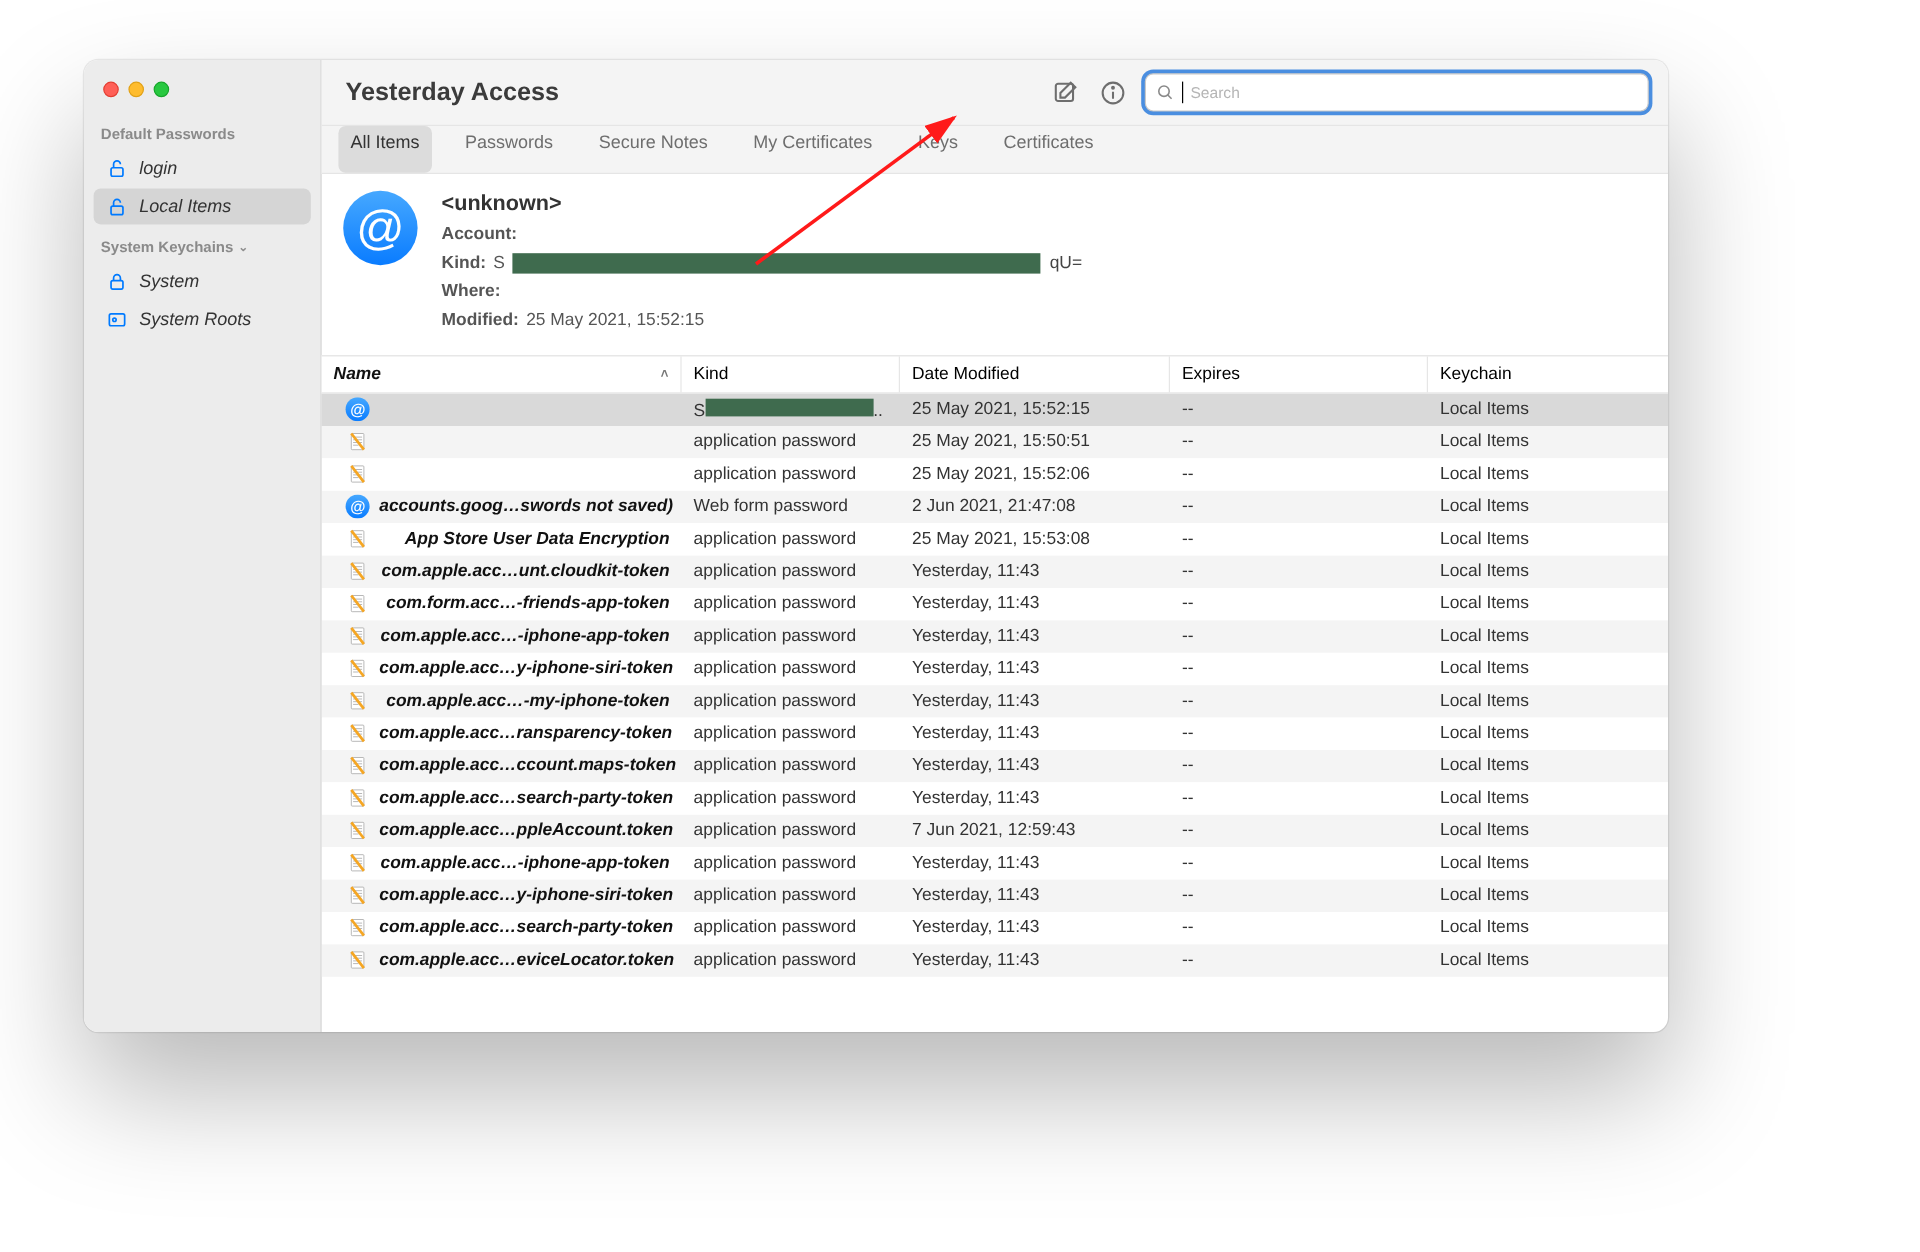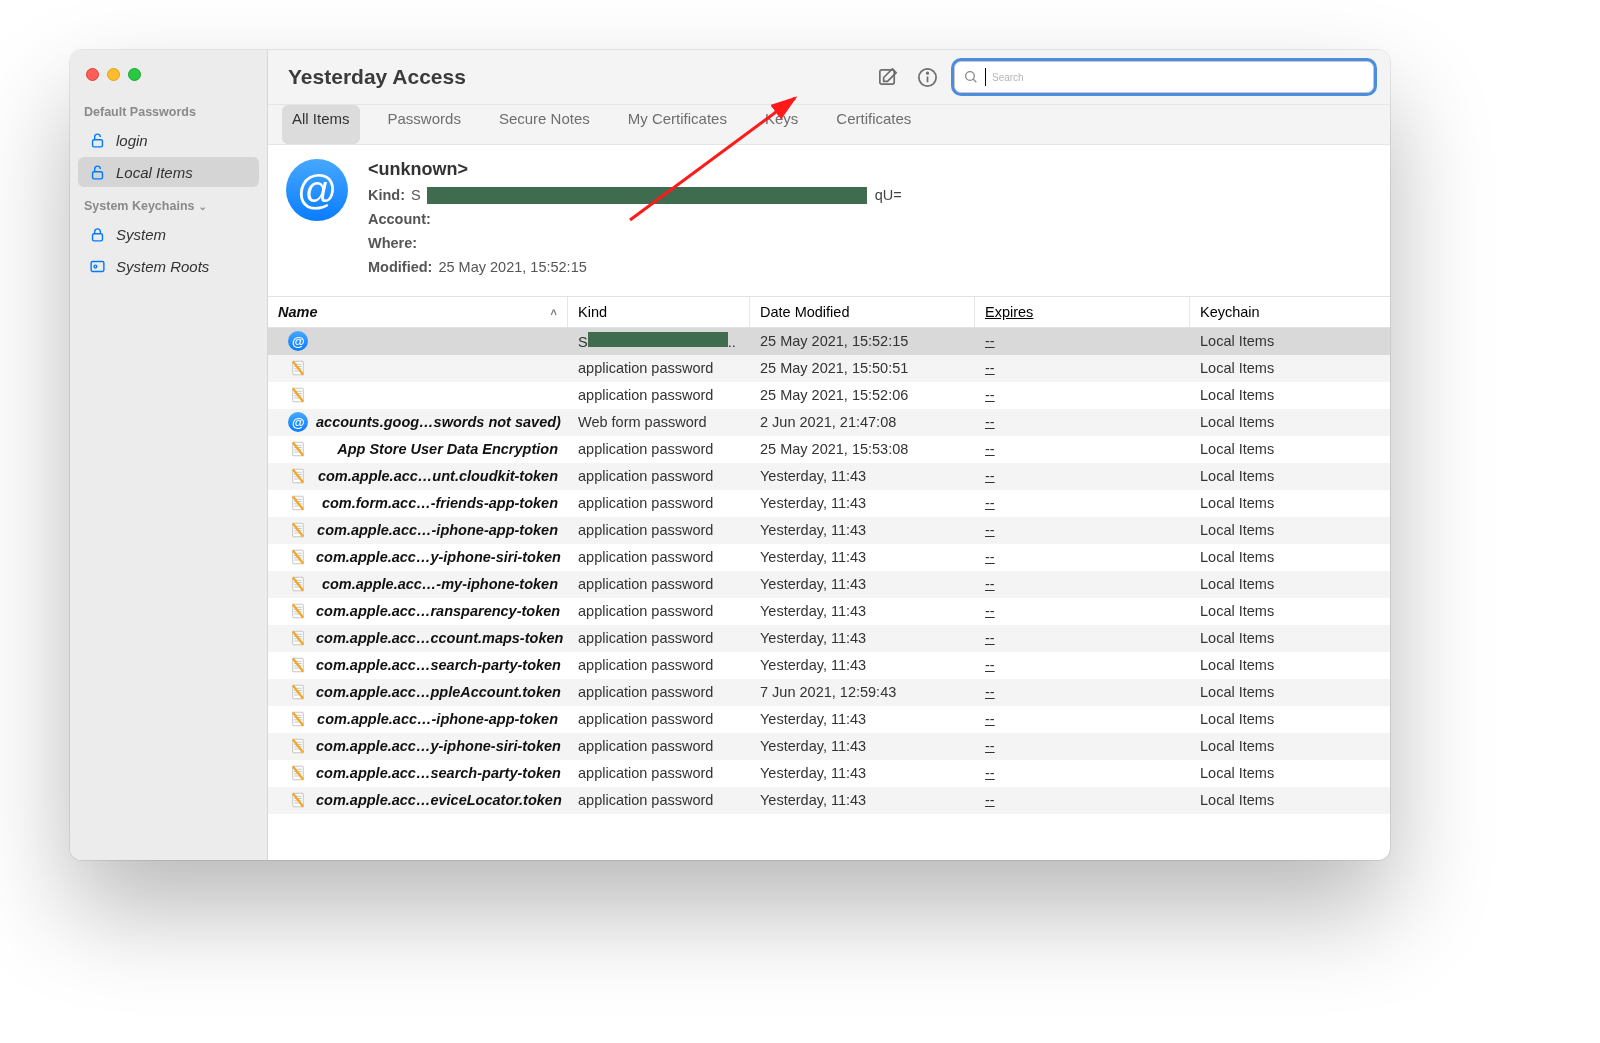--- a/index.html
+++ b/index.html
@@ -74,21 +74,21 @@
     flex-shrink:0;
     width: 420px;
     height: 32px;
     border-radius: 7px;
     border: 1px solid #c8c8c8;
     box-shadow: 0 0 0 3px #4a8ee0;
     background: #fff;
     display:flex; align-items:center; padding: 0 8px; gap:6px;
     position:relative;
   }
-  .search input { border:none; outline:none; flex:1; font-size:10px; background:transparent; color:#333;}
+  .search input { border:none; outline:none; flex:1; font-size:13px; background:transparent; color:#333;}
   .search input::placeholder{ color:#b5b5b5; }
   .search .caret { width:1px; height:18px; background:#000; animation: blink 1s step-end infinite; }
   @keyframes blink { 50% { opacity:0; } }
   .search svg{color:#8a8a8a;}
 
   .tabbar {
     height: 40px;
     background: #f4f4f4;
     display:flex; 
     padding: 0 14px; gap: 18px;
@@ -123,21 +123,21 @@
     border-top:1px solid #e2e2e2;
     border-bottom:1px solid #e2e2e2;
     font-size:14.5px;
     height:32px; align-items:center;
     background:#fff;
   }
   .tbl-head>div{ padding:0 10px; color:#000000; border-right:1px solid #e6e6e6; height:100%; display:flex; align-items:center; font-weight:400;}
   .col-name { width: 300px; font-weight:700 !important; color:#111 !important; justify-content:space-between;font-style:italic;}
   .col-kind { width: 182px; }
   .col-date { width: 225px; }
-  .col-exp  { width: 215px; text-decoration: underline; }
+  .col-exp  { width: 215px; }
   .col-key  { flex:1; border-right:none !important; }
   .sort-caret { font-size:11px; color:#777;}
 
   .tbl-body { flex:1; overflow:hidden; }
   .row { display:flex; height:27px; align-items:center; font-size:14.5px; color:#333;}
   .row:nth-child(odd){ background:#fff;}
   .row:nth-child(even){ background:#f4f4f4;}
   .row.selected { background:#d9d9d9 !important; }
   .row>div{ padding:0 10px; white-space:nowrap; overflow:hidden; text-overflow:ellipsis;}
   .row .col-name{ display:flex; align-items:center; gap:8px; padding-left:20px; font-weight:400;}
@@ -239,28 +239,28 @@
       <div class="tab">My Certificates</div>
       <div class="tab">Keys</div>
       <div class="tab">Certificates</div>
     </div>
 
     <div class="detail">
       <div class="detail-icon">@</div>
       <div class="detail-body">
         <div class="detail-title">&lt;unknown&gt;</div>
         <div class="detail-row">
+            <span class="lbl">Account:</span>
+          </div>
+        <div class="detail-row">
           <span class="lbl">Kind:</span>
           <span>S</span>
             <span class="redact"></span>
             <span class="redact-suffix">qU=</span>
         </div>
-        <div class="detail-row">
-            <span class="lbl">Account:</span>
-          </div>
         <div class="detail-row">
             <span class="lbl">Where:</span>
           </div>
         <div class="detail-row">
             <span class="lbl">Modified:</span>
             <span>25 May 2021, 15:52:15</span>
           </div>
       </div>
     </div>
 

